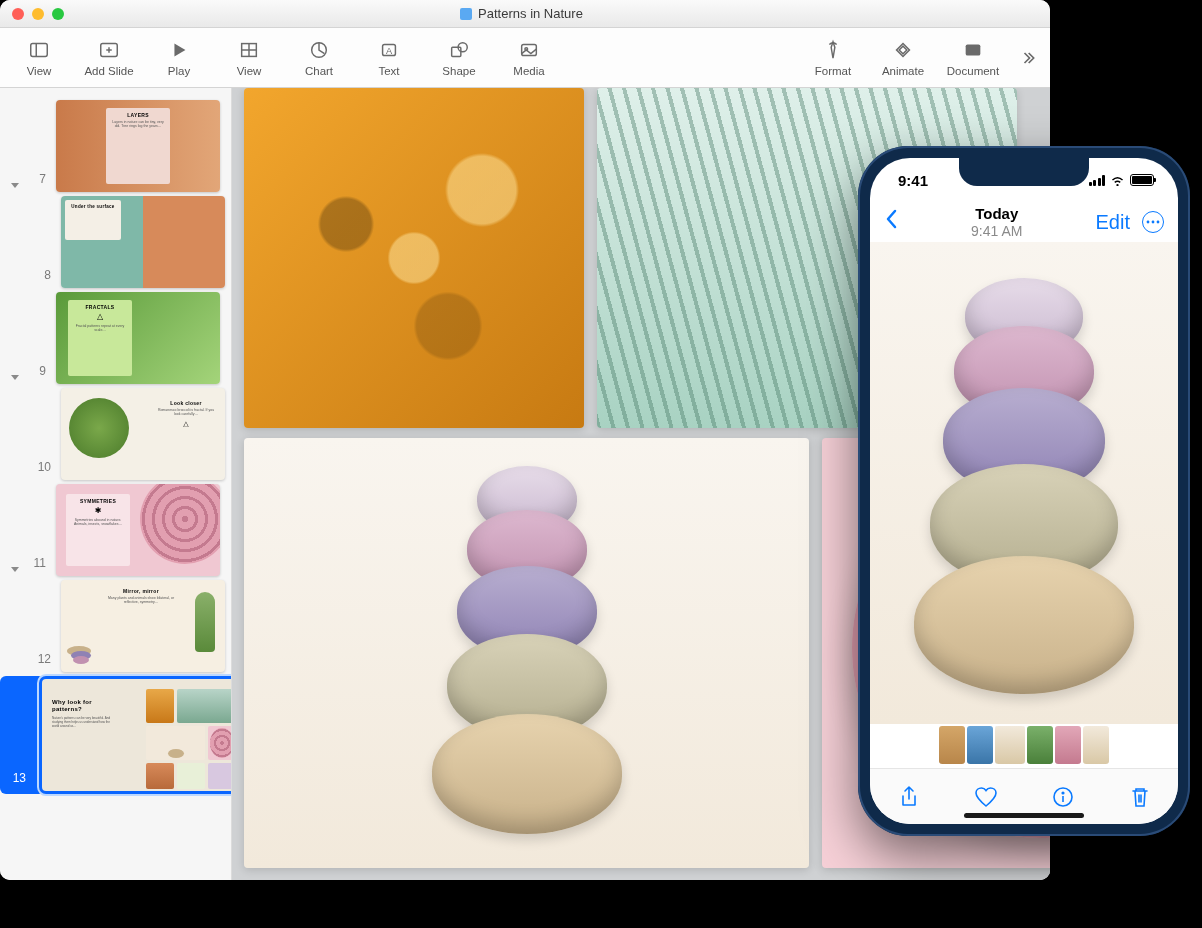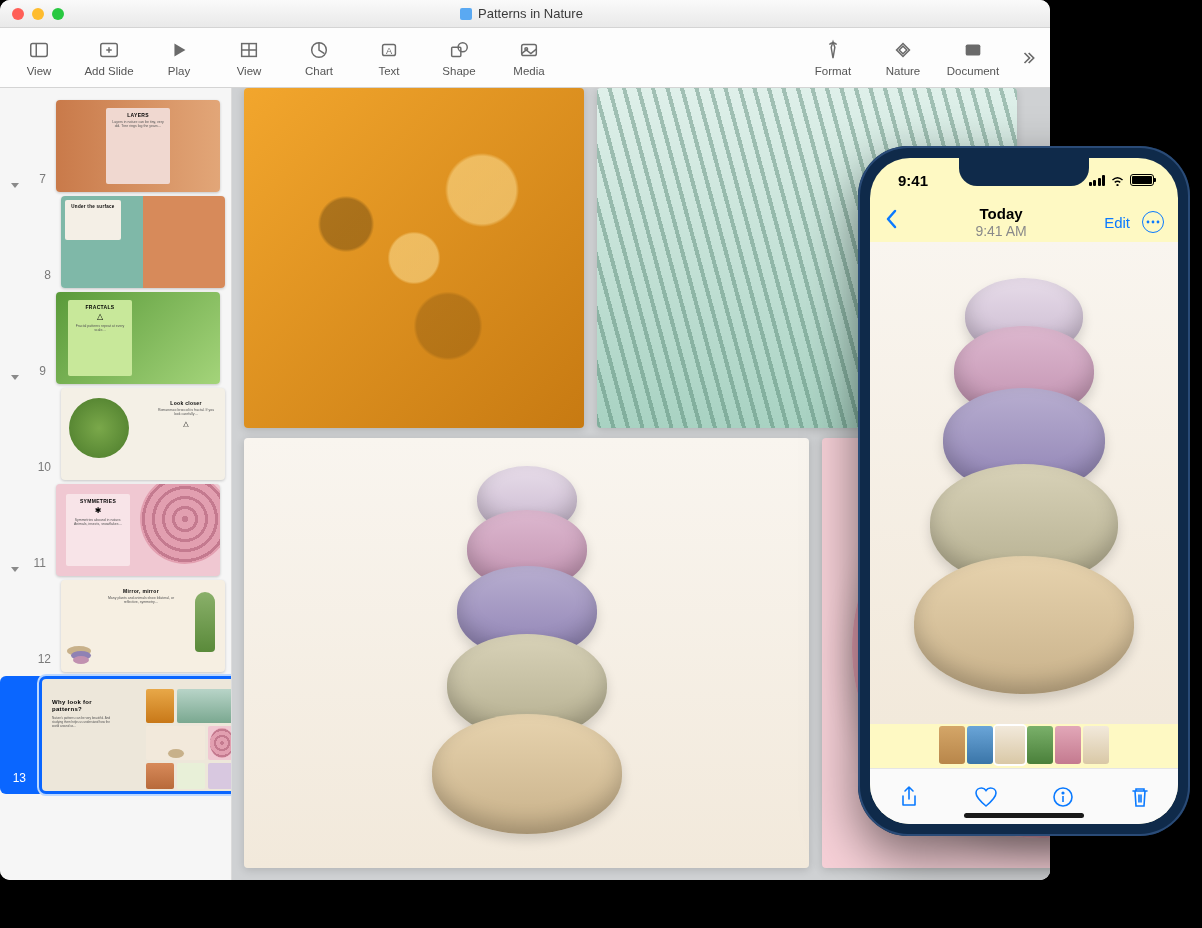--- a/index.html
+++ b/index.html
@@ -57,38 +57,38 @@
     .urch.u2{width:160px;height:104px;background:linear-gradient(#d8d2b8,#b4ae8f);}
     .urch.u3{width:140px;height:92px;background:linear-gradient(#b8aed0,#8f82b4);}
     .urch.u4{width:120px;height:80px;background:linear-gradient(#ddb8cf,#c191b0);}
     .urch.u5{width:100px;height:68px;background:linear-gradient(#e7dce9,#c9b8cf);}
     .pinkshell{ left:590px; top:350px; width:350px; height:430px; background:#f6d0d7;}
     .pinkshell::after{content:"";position:absolute;right:-60px;top:20px;width:380px;height:380px;border-radius:50%;background:
       repeating-radial-gradient(circle at 50% 50%, #c47a8f 0 4px, #e29fb0 4px 18px);box-shadow:0 10px 30px rgba(0,0,0,.2);}
     
     
     .iphone{ position:absolute; right:12px; top:146px; width:332px; height:690px; background:#0f2a4a; border-radius:50px; padding:12px; box-shadow:0 20px 50px rgba(0,0,0,.5), inset 0 0 0 2px #2a4b77;}
-    .iphone-screen{ width:100%; height:100%; background:#fef9c3; border-radius:40px; overflow:hidden; position:relative; }
+    .iphone-screen{ width:100%; height:100%; background:#ffffff; border-radius:40px; overflow:hidden; position:relative; }
     .notch{ position:absolute; top:0; left:50%; transform:translateX(-50%); width:130px; height:28px; background:#0f2a4a; border-radius:0 0 18px 18px; z-index:5;}
     .status-bar{ height:44px; display:flex; align-items:center; justify-content:space-between; padding:0 24px 0 28px; font-size:15px; font-weight:600;}
     .status-right{display:flex;gap:5px;align-items:center;}
     .sig-bars{display:flex;gap:1.5px;align-items:flex-end;height:11px;}
     .sig-bars span{width:3px;background:#000;border-radius:1px;}
     .sig-bars span:nth-child(1){height:4px;} .sig-bars span:nth-child(2){height:6px;} .sig-bars span:nth-child(3){height:8px;} .sig-bars span:nth-child(4){height:11px;}
     .wifi{width:15px;height:11px;}
     .battery{width:24px;height:12px;border:1.5px solid #000;border-radius:3px;position:relative;}
     .battery::after{content:"";position:absolute;right:-3px;top:3px;width:2px;height:4px;background:#000;border-radius:0 1px 1px 0;}
     .battery::before{content:"";position:absolute;inset:1px;background:#000;border-radius:1px;}
     
     .photo-nav{ height:40px; display:flex; align-items:center; justify-content:space-between; padding:0 14px;}
     .back-chevron{ color:#0a7aff; font-size:22px; font-weight:400;}
     .photo-title{ text-align:center; line-height:1.15;}
     .photo-title .main{font-size:15px;font-weight:600;}
     .photo-title .sub{font-size:14px;color:#8a8a8a;}
-    .photo-actions{display:flex;gap:12px;align-items:center;color:#0a7aff;font-size:15px;}
+    .photo-actions{display:flex;gap:12px;align-items:center;color:#0a7aff;font-size:20px;}
     .ellipsis-circle{width:22px;height:22px;border:1.5px solid #0a7aff;border-radius:50%;display:flex;align-items:center;justify-content:center;font-size:14px;letter-spacing:1px;}
     
     .photo-main{ position:absolute; top:84px; bottom:100px; left:0; right:0; background:linear-gradient(#f9f5ef,#f2e9db); display:flex; align-items:flex-end; justify-content:center; padding-bottom:30px;}
     .photo-main .urch-stack{position:relative;left:auto;bottom:auto;transform:none;}
     .photo-main .urch{margin:-30px auto 0;}
     .photo-main .u1{width:220px;height:138px;} .photo-main .u2{width:188px;height:122px;}
     .photo-main .u3{width:162px;height:106px;} .photo-main .u4{width:140px;height:92px;}
     .photo-main .u5{width:118px;height:78px;}
     
     .film-strip{ position:absolute; bottom:58px; left:0; right:0; height:42px; display:flex; align-items:center; justify-content:center; gap:2px; padding:0 10px;}
@@ -183,21 +183,21 @@
           <path d="M12 3 L14 9 L12 21 L10 9 Z"></path>
           <path d="M8 6 Q12 2 16 6"></path>
         </svg>
       <span>Format</span>
     </div>
     <div class="tbtn">
       <svg viewBox="0 0 24 24">
           <rect x="7" y="7" width="10" height="10" transform="rotate(45 12 12)"></rect>
           <rect x="9" y="9" width="6" height="6" transform="rotate(45 12 12)"></rect>
         </svg>
-      <span>Nature</span>
+      <span>Animate</span>
     </div>
     <div class="tbtn">
       <svg viewBox="0 0 24 24">
           <rect x="4" y="6" width="16" height="12" rx="2" fill="#6a6a6a" stroke="none"></rect>
         </svg>
       <span>Document</span>
     </div>
     <div class="toolbar-more">
       <svg width="20" height="20" viewBox="0 0 24 24" stroke="#6a6a6a" fill="none" stroke-width="2">
           <path d="M9 6 L15 12 L9 18"></path>

